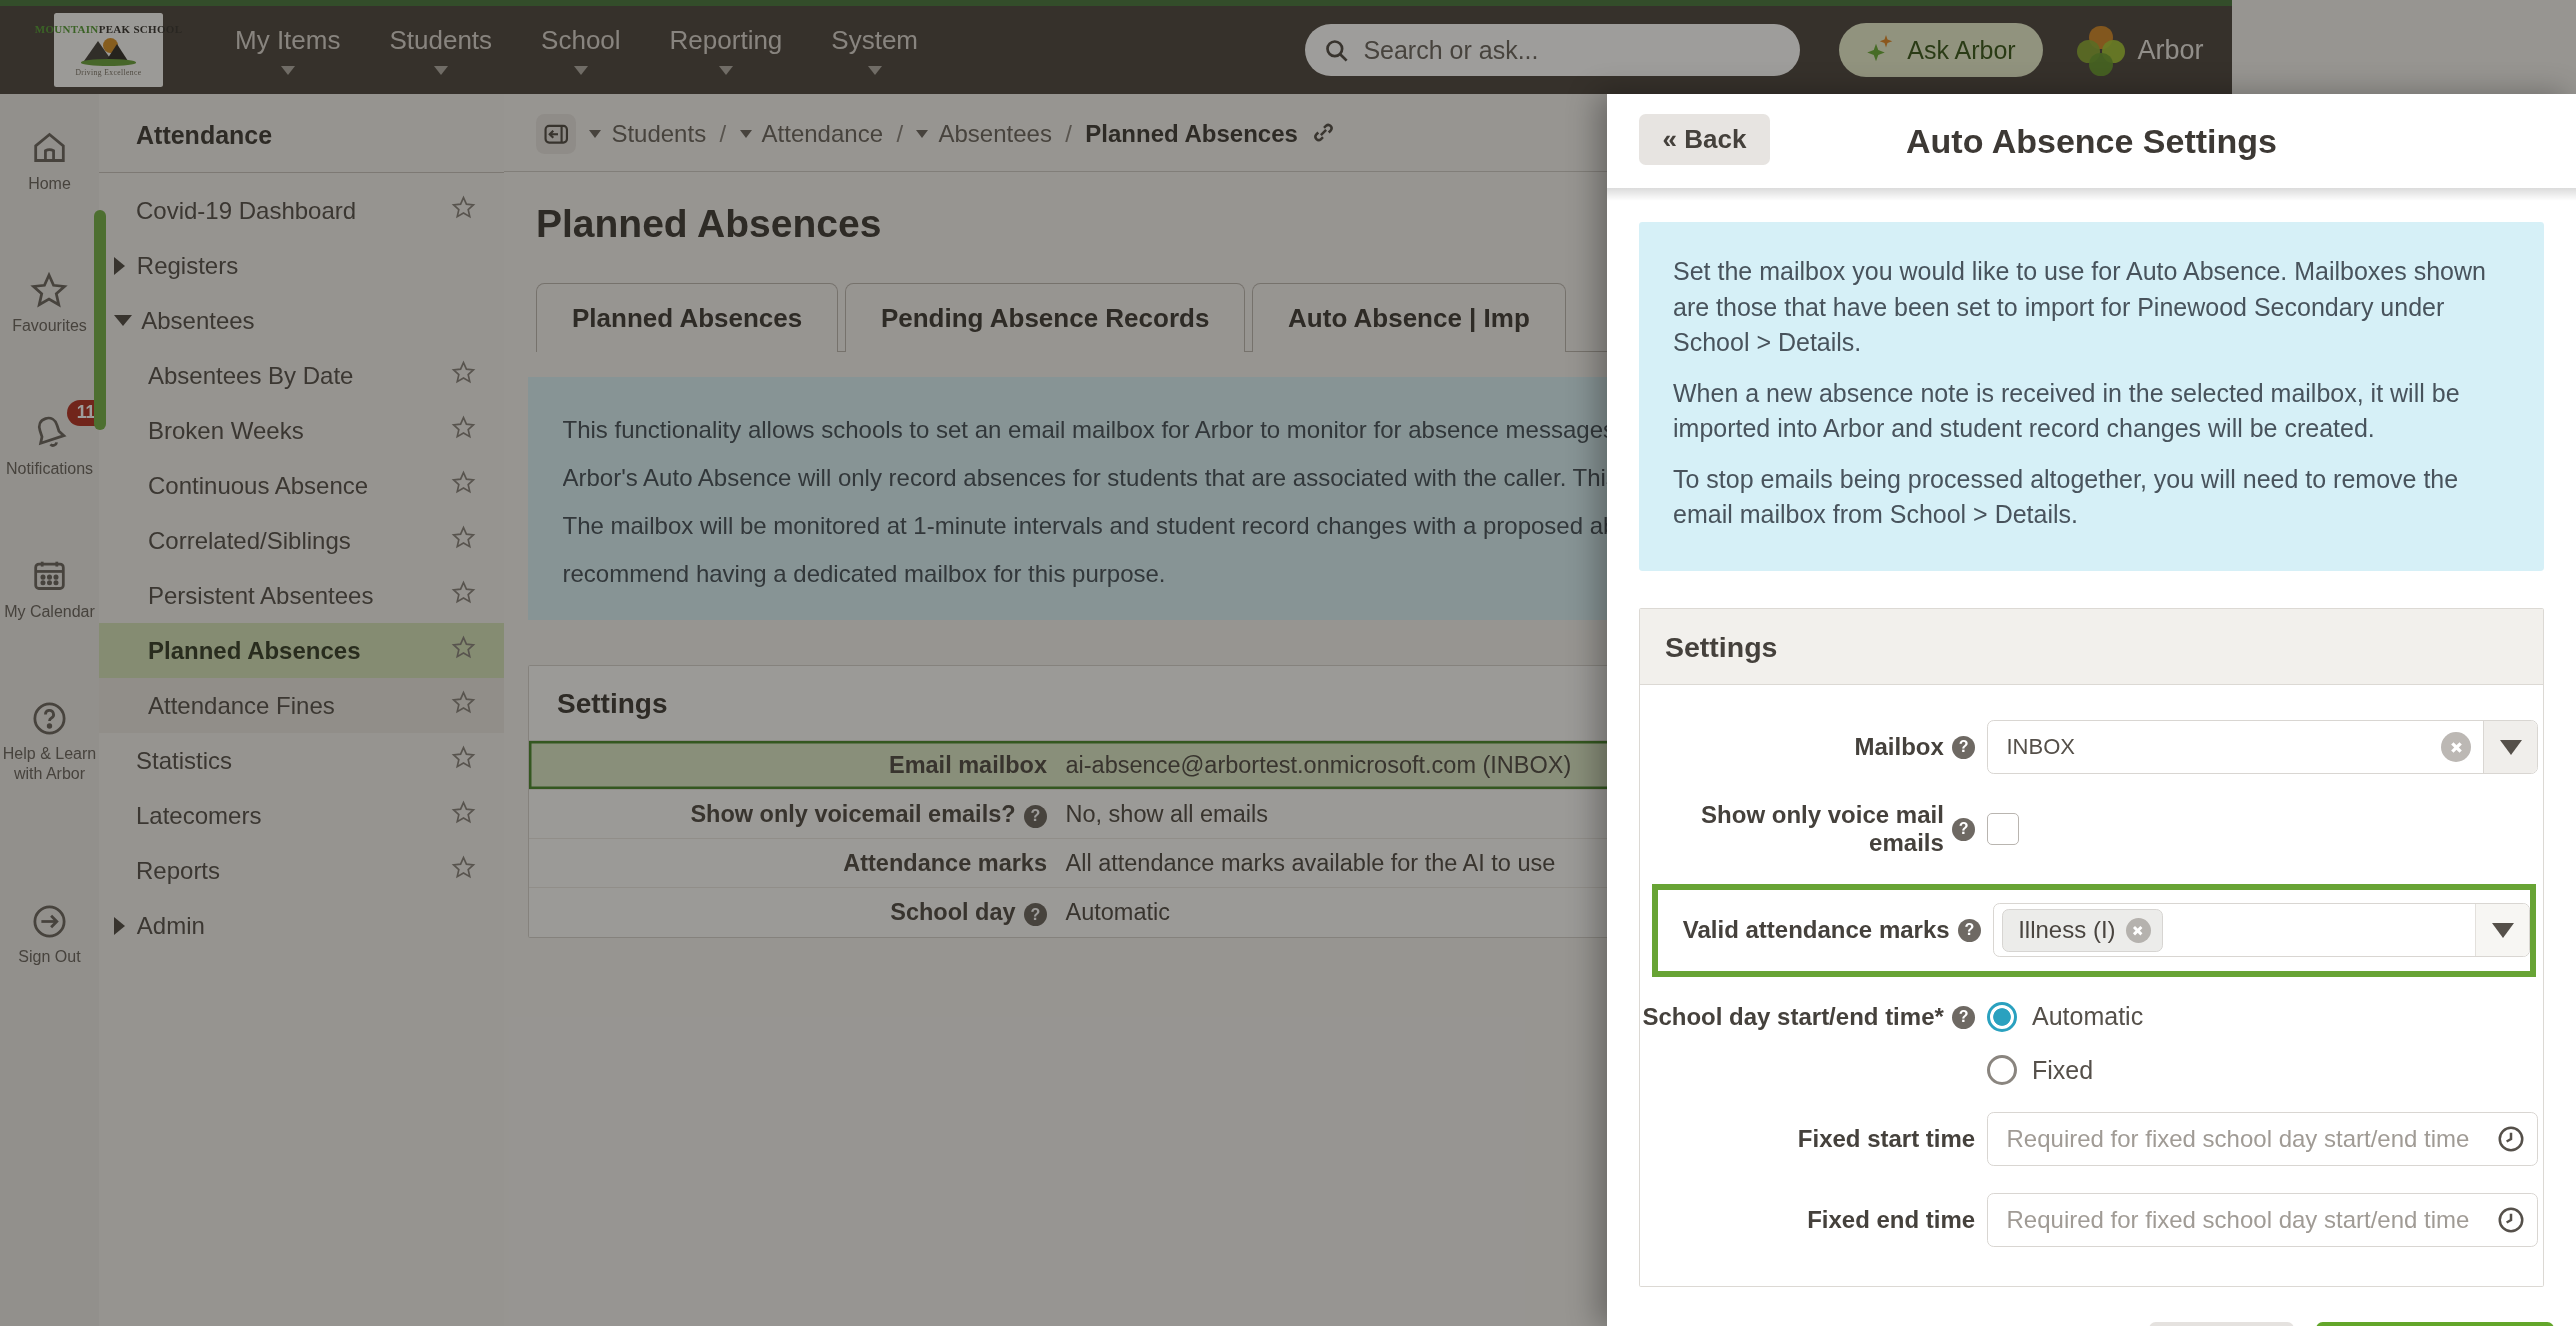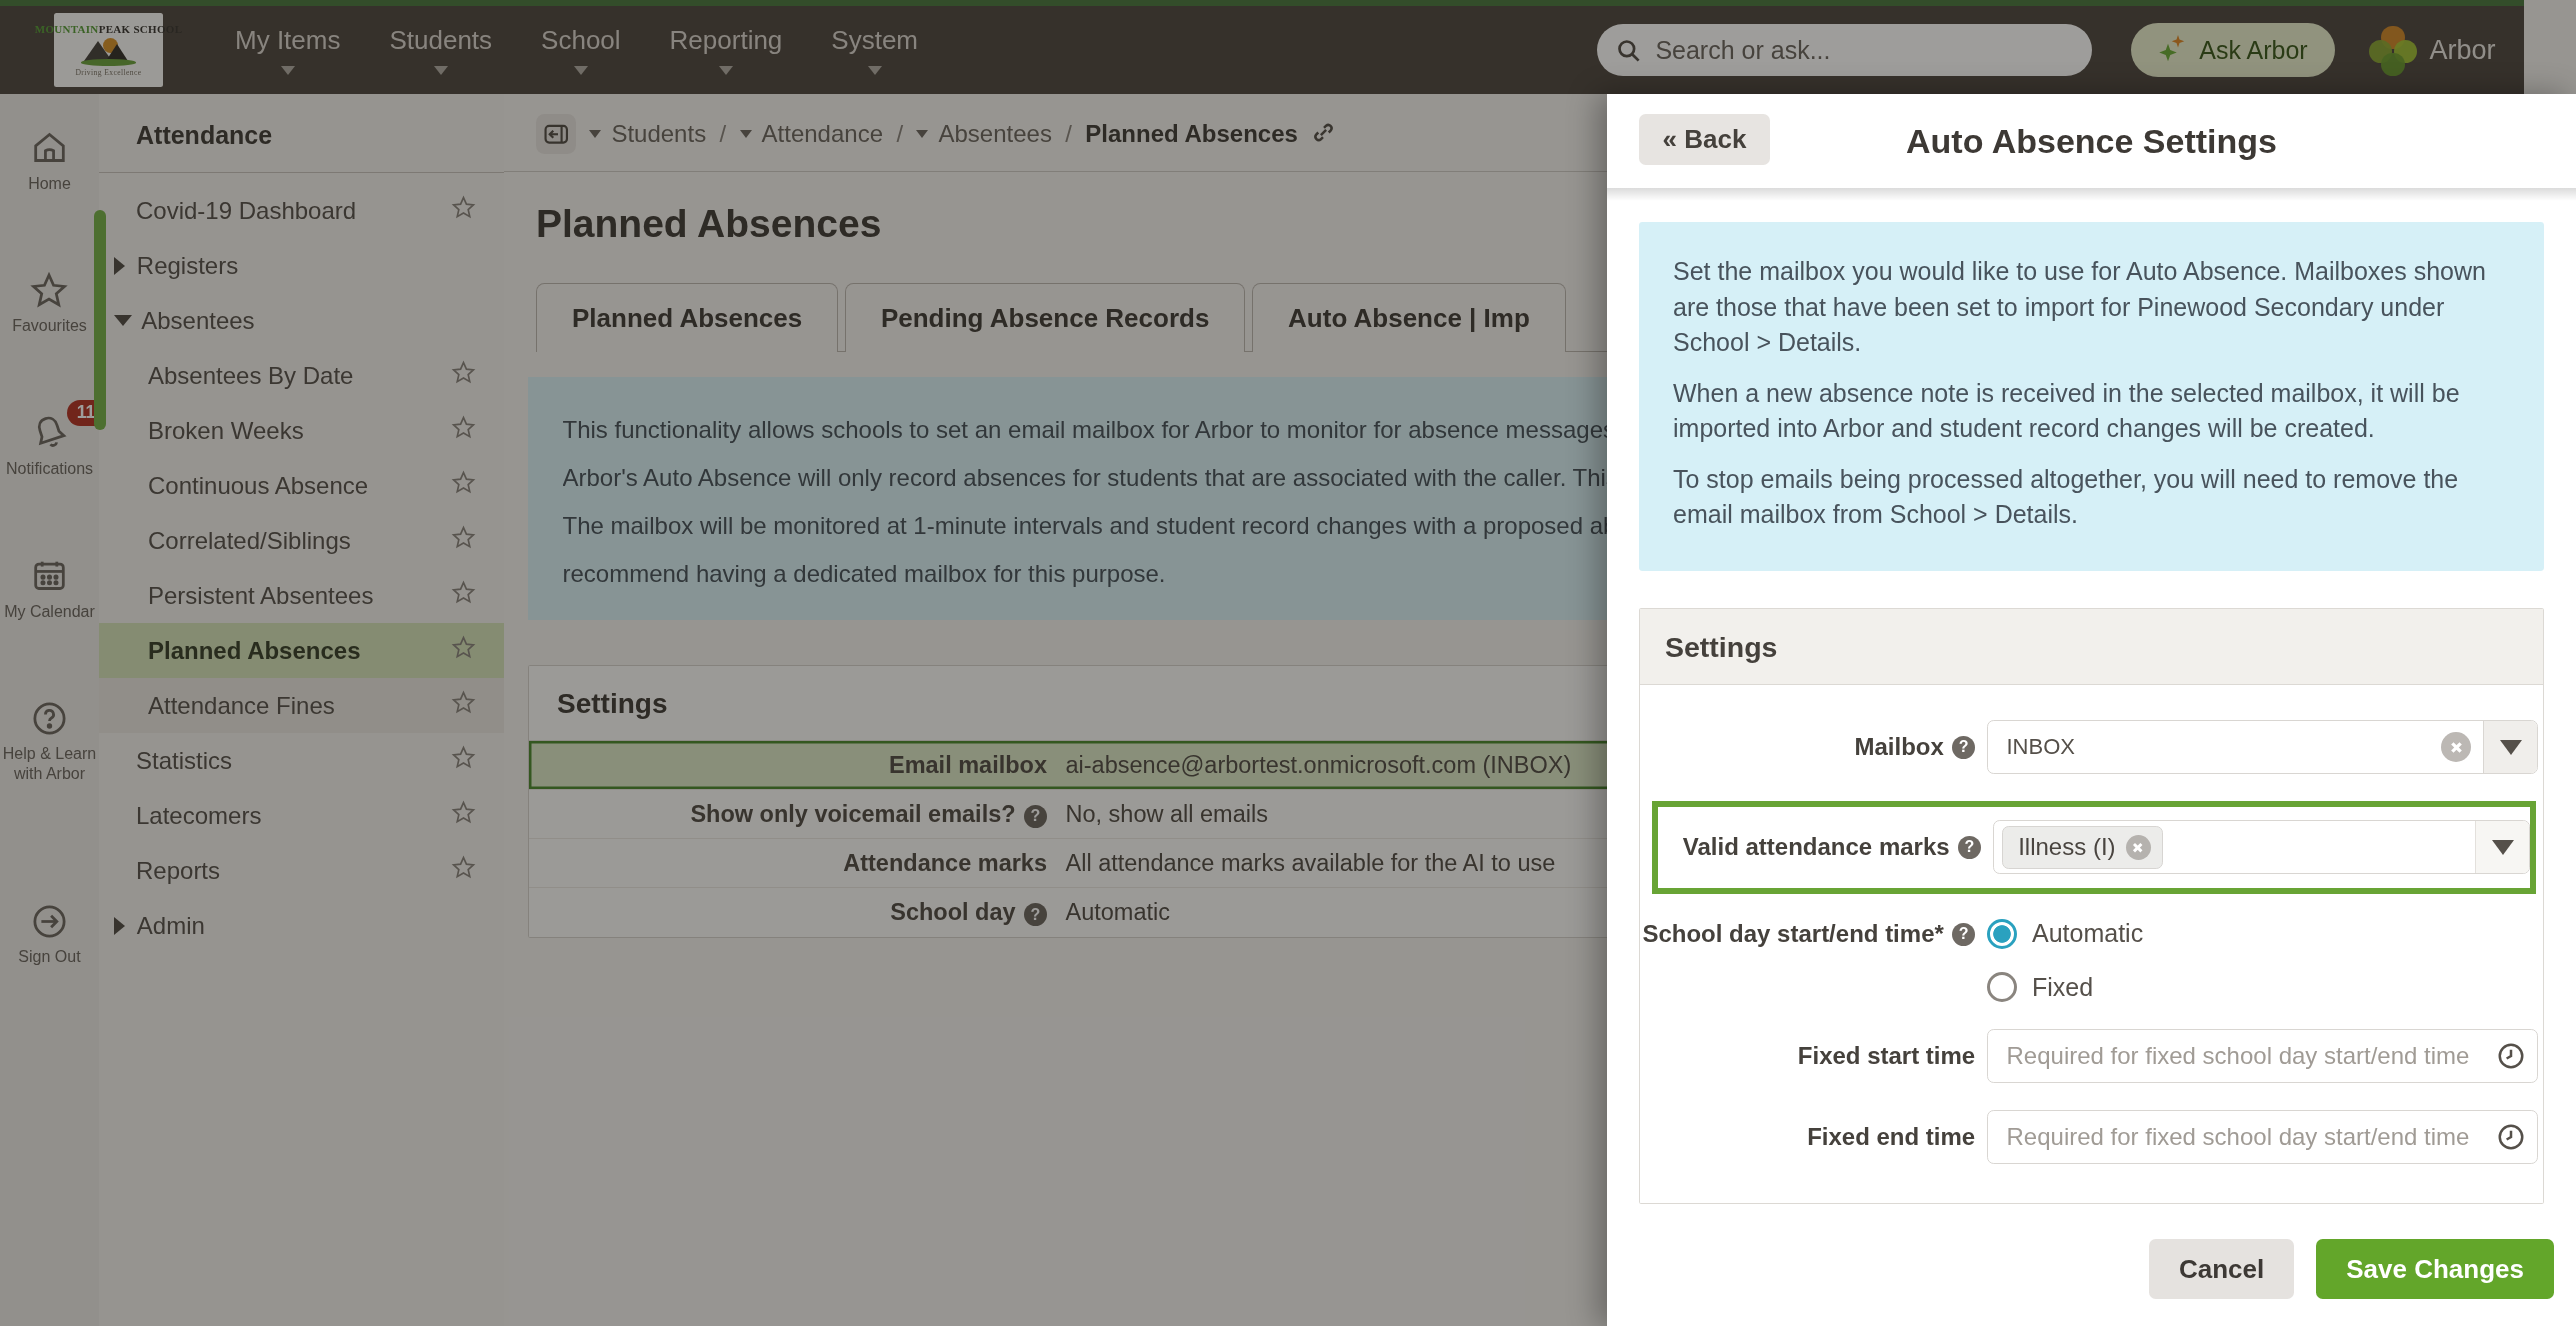--- a/index.html
+++ b/index.html
@@ -1,21 +1,21 @@
 <!DOCTYPE html>
 <html style="font-size:13.4px"><head>
 <meta charset="utf-8">
 <style>
   * { margin:0; padding:0; box-sizing:border-box; }
   body { background:#222; }
   .screen{ position:relative; width:2576px; height:1327px; overflow:hidden;
            background:#f4f2ef; font-family:"Liberation Sans", sans-serif; }
 
   
-  .topnav{ position:absolute; left:0; top:0; width:2524px; height:94px;
+  .topnav{ position:absolute; left:0; top:0; width:2232px; height:94px;
            background:#534c45; border-top:6.7px solid #4e7b43;
            display:flex; align-items:center; z-index:10; }
   .logo-card{ width:109px; height:74px; background:#fbfaf8; margin-left:54px; border-radius:2.5px;
               display:flex; flex-direction:column; align-items:center; justify-content:center;
               font-family:"Liberation Serif", serif; }
   .logo-title{ font-size:11px; font-weight:bold; letter-spacing:0.3px; white-space:nowrap; }
   .logo-title .gr{ color:#5a9e3c; } .logo-title .dk{ color:#3c3a36; }
   .logo-art{ position:relative; width:59px; height:28.5px; margin:2.5px 0 1.7px; }
   .logo-sun{ position:absolute; left:23.5px; top:0px; width:15px; height:15px; border-radius:50%; background:#d89430; }
   .mtn1{ position:absolute; left:5px; bottom:5px; width:0; height:0;
@@ -481,20 +481,27 @@
                   <line x1="4" y1="4" x2="14" y2="14"></line>
                   <line x1="14" y1="4" x2="4" y2="14"></line>
                 </svg>
               </span>
             <span class="dd-seg">
                 <i class="dd-tri"></i>
               </span>
           </div>
         </div>
 
+        <div class="frow">
+          <div class="flabel">
+              <span>Show only voice mail emails</span>
+              <span class="help"></span>
+            </div>
+          <input type="checkbox" class="cb" style="">
+        </div>
 
         <div class="hl-block">
           <div class="frow" style="margin-bottom:0">
             <div class="flabel">
                 <span>Valid attendance marks</span>
                 <span class="help"></span>
               </div>
             <div class="combo">
               <span class="tag">
                 <span>Illness (I)</span>

